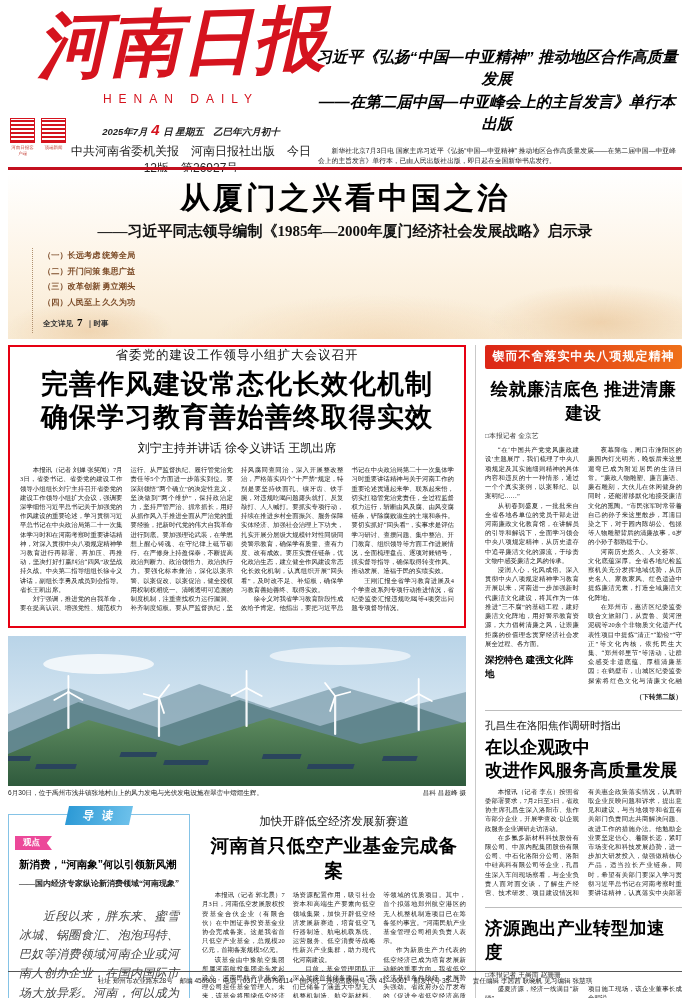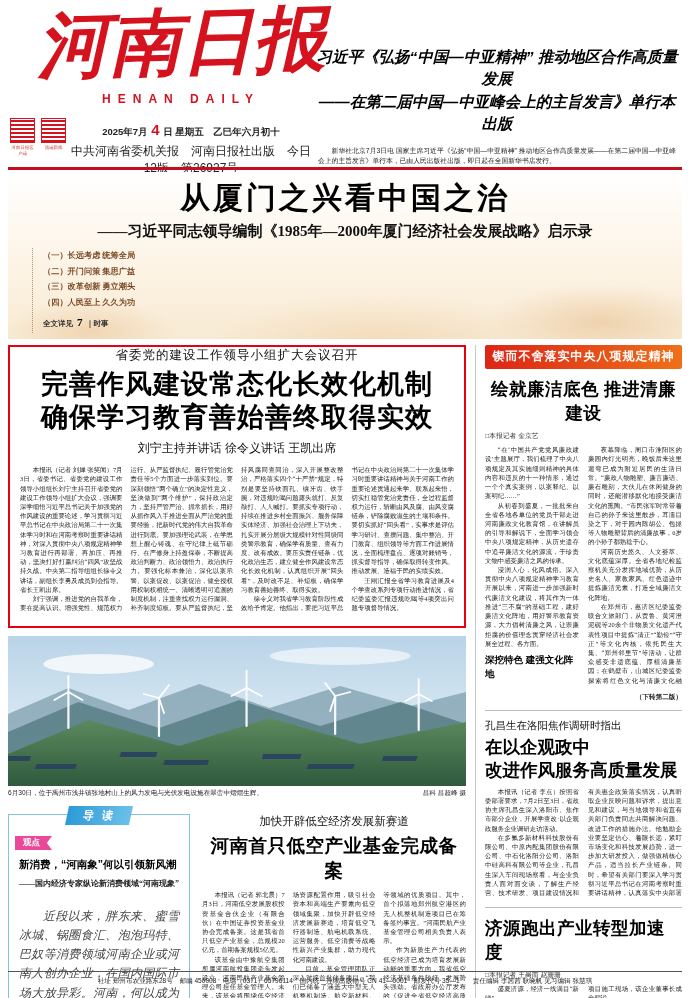--- a/index.html
+++ b/index.html
@@ -5,29 +5,29 @@
   * { margin:0; padding:0; box-sizing:border-box; }
   html,body { width:690px; background:#fff; }
   body { height:998px; overflow:hidden; font-family:"Liberation Sans",sans-serif; color:#1a1a1a; position:relative; }
 
   
   #masthead { position:relative; height:170px; }
   .brand { position:absolute; left:36px; top:2px; width:290px; text-align:center;
            font-family:"DejaVu Serif",serif; font-style:italic; font-weight:bold;
            font-size:72px; line-height:1.1; color:#d5131e; letter-spacing:0px; transform:rotate(-1.5deg); }
   .brand-en { position:absolute; left:36px; top:92px; width:290px; text-align:center;
-              color:#d5131e; font-size:12px; letter-spacing:7px; font-weight:bold; }
+              color:#d5131e; font-size:12px; letter-spacing:7px; font-weight:normal; }
   .qr-wrap { position:absolute; left:10px; top:118px; display:flex; gap:6px; }
   .qr { width:25px; height:25px; background:
         repeating-linear-gradient(0deg,#d5131e 0 2px,#fff 2px 4px),
         repeating-linear-gradient(90deg,#d5131e 0 2px,rgba(255,255,255,.6) 2px 4px);
         border:1px solid #d5131e; }
   .qr-label { font-size:5px; color:#c5453c; text-align:center; margin-top:1px; width:25px; transform:scale(.9); }
   .dateline { position:absolute; left:66px; top:121px; width:250px; text-align:center; }
-  .dateline .l1 { font-size:9.5px; font-weight:bold; color:#222; }
+  .dateline .l1 { font-size:9.5px; font-weight:bold; color:#222;font-style:italic; }
   .dateline .day { color:#d5131e; font-size:15px; font-weight:bold; padding:0 1px; }
   .dateline .l2 { font-size:12px; margin-top:4px; color:#222; }
   .top-story { position:absolute; right:8px; top:46px; width:370px; }
   .top-story h2 { font-size:15.5px; line-height:1.45; text-align:center; color:#000; letter-spacing:0;font-style:italic; }
   .top-story .ts-body { margin-top:10px; font-size:6.8px; line-height:1.55; text-align:justify; color:#222; text-indent:2em; padding:0 6px; }
   .red-rule { position:absolute; left:8px; right:8px; bottom:0; height:3px; background:#c3101f; }
 
   
   #xiamen { margin:2px 8px 0; padding:6px 14px 6px; position:relative;
     background:
@@ -81,21 +81,21 @@
   .guide-ref b { font-size:10.5px; color:#000; }
 
   .fund { flex:1; margin-left:12px; }
   .fund-kicker { text-align:center; font-size:11.5px; color:#111; }
   .fund-headline { text-align:center; font-size:18.5px; font-weight:bold; letter-spacing:.5px; margin-top:4px; color:#000; }
   .fund-body { margin-top:7px; column-count:3; column-gap:8px; height:128px; }
 
   
   .banner { background:linear-gradient(90deg,#dc2516,#ef7019); color:#fff; text-align:center;
             font-weight:bold; font-size:12px; letter-spacing:1px; padding:3px 0 4px; border-radius:2px; }
-  .clean-headline { font-size:17.5px; font-weight:bold; text-align:center; margin-top:8px; letter-spacing:.5px; color:#000;font-family:Liberation Serif, serif; }
+  .clean-headline { font-size:17.5px; font-weight:bold; text-align:center; margin-top:8px; letter-spacing:.5px; color:#000; }
   .byline { font-size:6.8px; color:#333; margin:6px 0 4px; }
   .clean-body { column-count:2; column-gap:9px; height:246px; }
   .inner-subhead { font-size:9.5px; font-weight:bold; text-align:left; margin:5px 0 4px; color:#000; font-family:"Liberation Sans",sans-serif; }
   .jump { text-align:right; font-weight:bold; font-size:6.6px; color:#222; margin-top:2px; font-family:"Liberation Serif",serif; }
   .hr-light { border-top:1px solid #bdbdbd; margin:8px 0; }
   .kicker-sm { font-size:10.5px; color:#111; }
   .head-2l { font-size:17.5px; font-weight:bold; line-height:1.3; margin-top:3px; color:#000; }
   .kong-body { column-count:2; column-gap:9px; height:112px; margin-top:5px; }
   .jy-headline { font-size:17.5px; font-weight:bold; letter-spacing:.5px; color:#000; }
   .jy-body { column-count:2; column-gap:9px; height:88px; }

